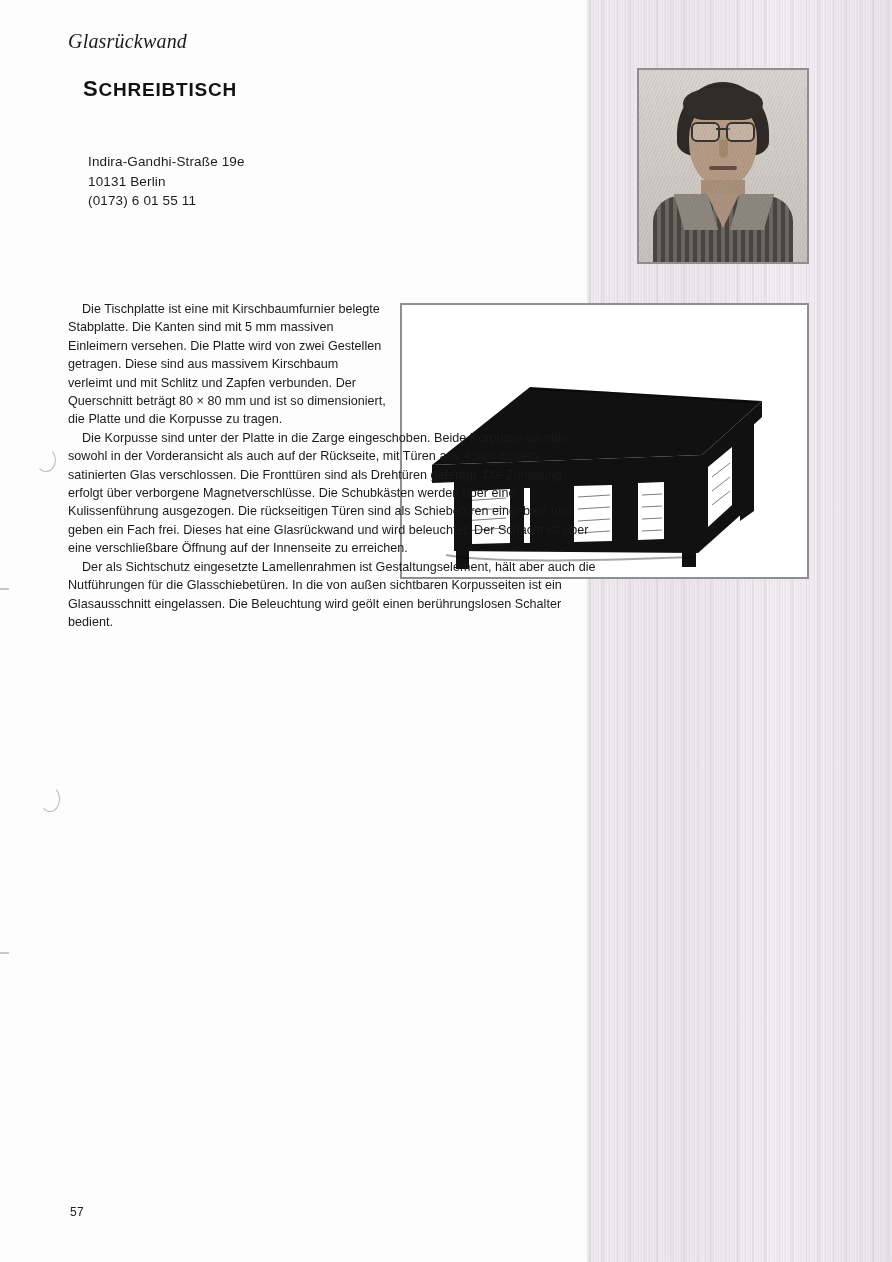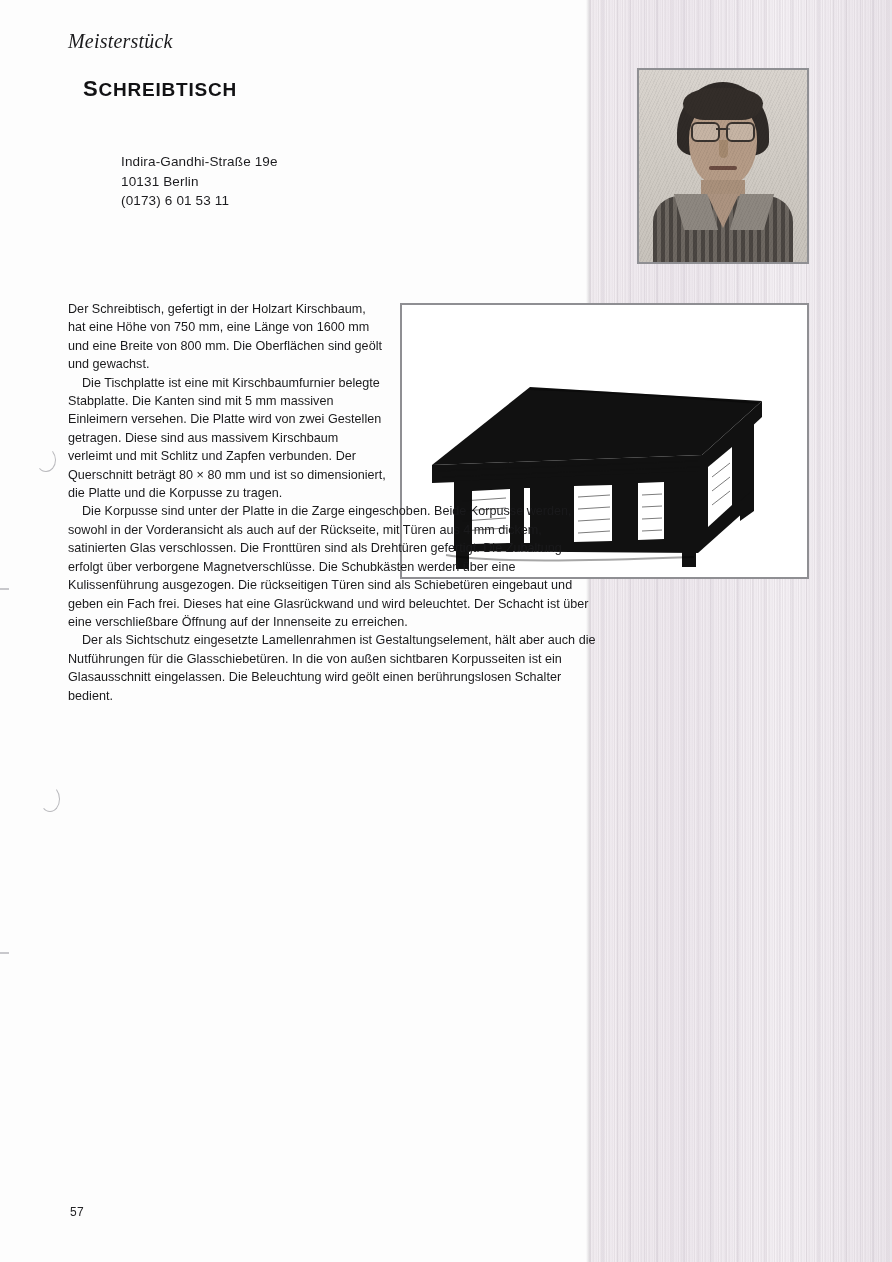--- a/index.html
+++ b/index.html
@@ -121,21 +121,21 @@
     font-size: 13.5px;
     line-height: 19.5px;
     color: #1c1c1f;
   }
   #author-name {
     font-weight: bold;
     font-size: 13.5px;
     margin-bottom: 1px;
     letter-spacing: 0.1px;
   }
-  .author-line { letter-spacing: 0.15px; margin-left: 33px; }
+  .author-line { letter-spacing: 0.15px; }
 
   
   #portrait-frame {
     position: absolute;
     left: 637px;
     top: 68px;
     width: 168px;
     height: 192px;
     border: 2px solid #8f8f93;
     background: #ded9d4;
@@ -291,28 +291,28 @@
 
   <div id="wood-strip"></div>
   <div id="wood-edge"></div>
 
   <div class="punch p1"></div>
   <div class="punch p2"></div>
   <div class="edge-mark e1"></div>
   <div class="edge-mark e2"></div>
 
   <div id="header">
-    <p id="kicker">Meisterstück</p>
+    <p id="kicker">Glasrückwand</p>
     <h1 id="title">Schreibtisch</h1>
   </div>
 
   <div id="author-block">
     <div class="author-line">Indira-Gandhi-Straße 19e</div>
     <div class="author-line">10131 Berlin</div>
-    <div class="author-line">(0173) 6 01 53 11</div>
+    <div class="author-line">(0173) 6 01 55 11</div>
   </div>
 
   <div id="portrait-frame">
     <div id="portrait-inner">
       <div class="pt-hair"></div>
       <div class="pt-face"></div>
       <div class="pt-fringe"></div>
       <div class="pt-glasses">
         <div class="pt-lens l"></div>
         <div class="pt-bridge"></div>
@@ -362,21 +362,20 @@
         <path d="M36 166 L296 156 M40 172 L298 162"></path>
       </g>
       <g stroke="#000000" stroke-width="2" opacity="0.35" fill="none">
         <path d="M44 250 C90 258 180 256 292 252"></path>
         <path d="M128 84 C180 86 280 92 356 98"></path>
       </g>
     </svg>
   </div>
 
   <div id="body-text">
-    <p class="narrow" style="width: 318px;">Der Schreibtisch, gefertigt in der Holzart Kirschbaum, hat eine Höhe von 750 mm, eine Länge von 1600 mm und eine Breite von 800 mm. Die Oberflächen sind geölt und gewachst.</p>
     <p class="narrow indent" style="width: 318px;">Die Tischplatte ist eine mit Kirschbaumfurnier belegte Stabplatte. Die Kanten sind mit 5 mm massiven Einleimern versehen. Die Platte wird von zwei Gestellen getragen. Diese sind aus massivem Kirschbaum verleimt und mit Schlitz und Zapfen verbunden. Der Querschnitt beträgt 80 × 80 mm und ist so dimensioniert, die Platte und die Korpusse zu tragen.</p>
     <p class="full indent">Die Korpusse sind unter der Platte in die Zarge eingeschoben. Beide Korpusse werden, sowohl in der Vorderansicht als auch auf der Rückseite, mit Türen aus 4 mm dickem, satinierten Glas verschlossen. Die Fronttüren sind als Drehtüren gefertigt. Die Zuhaltung erfolgt über verborgene Magnetverschlüsse. Die Schubkästen werden über eine Kulissenführung ausgezogen. Die rückseitigen Türen sind als Schiebetüren eingebaut und geben ein Fach frei. Dieses hat eine Glasrückwand und wird beleuchtet. Der Schacht ist über eine verschließbare Öffnung auf der Innenseite zu erreichen.</p>
     <p class="full indent">Der als Sichtschutz eingesetzte Lamellenrahmen ist Gestaltungselement, hält aber auch die Nutführungen für die Glasschiebetüren. In die von außen sichtbaren Korpusseiten ist ein Glasausschnitt eingelassen. Die Beleuchtung wird geölt einen berührungslosen Schalter bedient.</p>
   </div>
 
   <div id="page-number">57</div>
 
 </div>
 
 </body></html>

